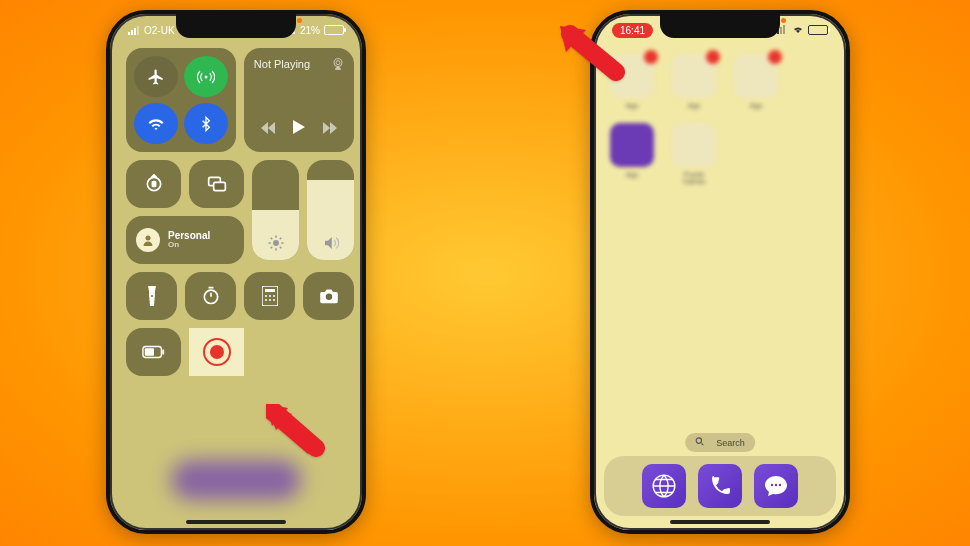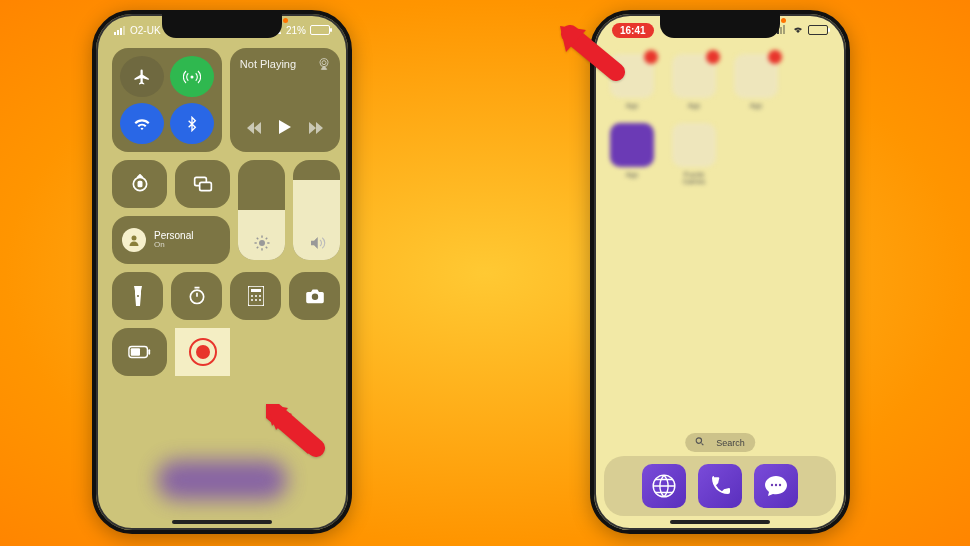--- a/index.html
+++ b/index.html
@@ -8,42 +8,42 @@
     background: radial-gradient(ellipse at center, #ffc933 0%, #ff9500 70%, #ff8500 100%);
     font-family: -apple-system, "Helvetica Neue", Arial, sans-serif;
     position: relative; overflow: hidden;
   }
   .phone {
     position: absolute; width: 260px; height: 524px;
     border: 4px solid #111; border-radius: 40px;
     box-shadow: inset 0 0 0 2px #333, 0 4px 20px rgba(0,0,0,0.3);
     overflow: hidden;
   }
-  .phone-left { left: 92px; top: 10px; background: #cdc47a; }
+  .phone-left { left: 106px; top: 10px; background: #cdc47a; }
   .phone-right { left: 590px; top: 10px; background: #f2e9a6; }
   .notch {
     position: absolute; top: 0; left: 50%; transform: translateX(-50%);
     width: 120px; height: 24px; background: #111;
     border-bottom-left-radius: 14px; border-bottom-right-radius: 14px;
     z-index: 30;
   }
   .home-indicator {
     position: absolute; bottom: 6px; left: 50%; transform: translateX(-50%);
     width: 100px; height: 4px; background: #222; border-radius: 3px;
   }
   
   .status-bar {
     position: absolute; top: 6px; left: 0; right: 0; height: 20px;
     display: flex; justify-content: space-between; align-items: center;
     padding: 0 18px; font-size: 10px; color: #fff; z-index: 20;
   }
   .status-left, .status-right { display:flex; align-items:center; gap:4px; }
   .sig-icon svg, .wifi-icon svg, .alarm-ic svg { display:block; }
   .rec-pill {
-    background: #e8352c; color:#fff; font-weight:700;
+    background: #e8352c; color:#fff; font-weight:400;
     padding: 2px 8px; border-radius: 10px; font-size:10px;
   }
   .orange-dot { width:5px;height:5px;background:#ff7300;border-radius:50%; position:absolute; top:4px; right:60px; }
   .batt-box { width:20px;height:10px;border:1px solid #fff;border-radius:2px;position:relative;}
   .batt-box::after{content:"";position:absolute;right:-3px;top:2px;width:2px;height:4px;background:#fff;border-radius:1px;}
   .batt-fill{height:100%;background:#fff;width:37%;border-radius:1px;}
   .batt-fill.r{width:37%;}
   
   .cc { position:absolute; top:34px; left:8px; right:8px; }
   .cc-row { display:flex; gap:8px; margin-bottom:8px;padding-left:8px; }
@@ -56,21 +56,21 @@
   .media-title{font-size:11px;opacity:.9;}
   .media-ctrls{position:absolute;bottom:14px;left:0;right:0;display:flex;justify-content:center;gap:18px;align-items:center;}
   .airplay{position:absolute;top:8px;right:8px;width:16px;height:16px;opacity:.6;}
   .sq { width:55px; height:48px; display:flex;align-items:center;justify-content:center;color:#fff;}
   .grid2 { display:grid; grid-template-columns:55px 55px; gap:8px; }
   .slider { width:55px; height:100px; border-radius:16px; overflow:hidden; background:rgba(104,98,55,0.8); position:relative;}
   .slider-fill { position:absolute; bottom:0;left:0;right:0; background:rgba(246,240,200,0.95);}
   .slider-icon{position:absolute;bottom:8px;left:0;right:0;display:flex;justify-content:center;color:#888;}
   .focus { width:118px;height:48px;display:flex;align-items:center;gap:8px;padding:0 10px;color:#fff;}
   .focus-av{width:24px;height:24px;border-radius:50%;background:#f6f0cc;display:flex;align-items:center;justify-content:center;color:#8a7f3a;}
-  .focus-txt{display:flex;flex-direction:column;line-height:1;}
+  .focus-txt{display:flex;flex-direction:column;line-height:1;font-weight:bold;}
   .focus-txt .t1{font-size:10px;} .focus-txt .t2{font-size:8px;opacity:.7;}
   .rec-tile { width:55px;height:48px;display:flex;align-items:center;justify-content:center; }
   .rec-ring{width:28px;height:28px;border:2px solid #e8352c;border-radius:50%;display:flex;align-items:center;justify-content:center;}
   .rec-dot{width:14px;height:14px;background:#e8352c;border-radius:50%;}
   
   .home-apps { position:absolute;top:40px;left:16px;right:16px;display:flex;flex-wrap:wrap;gap:14px 18px;filter:blur(2px);}
   .app{width:44px;text-align:center;}
   .app-icon{width:44px;height:44px;border-radius:10px;background:#eee6bc;position:relative;margin-bottom:4px;}
   .app-icon.purple{background:#6b3ab5;}
   .app-badge{position:absolute;top:-4px;right:-4px;width:14px;height:14px;background:#e8352c;border-radius:50%;}

